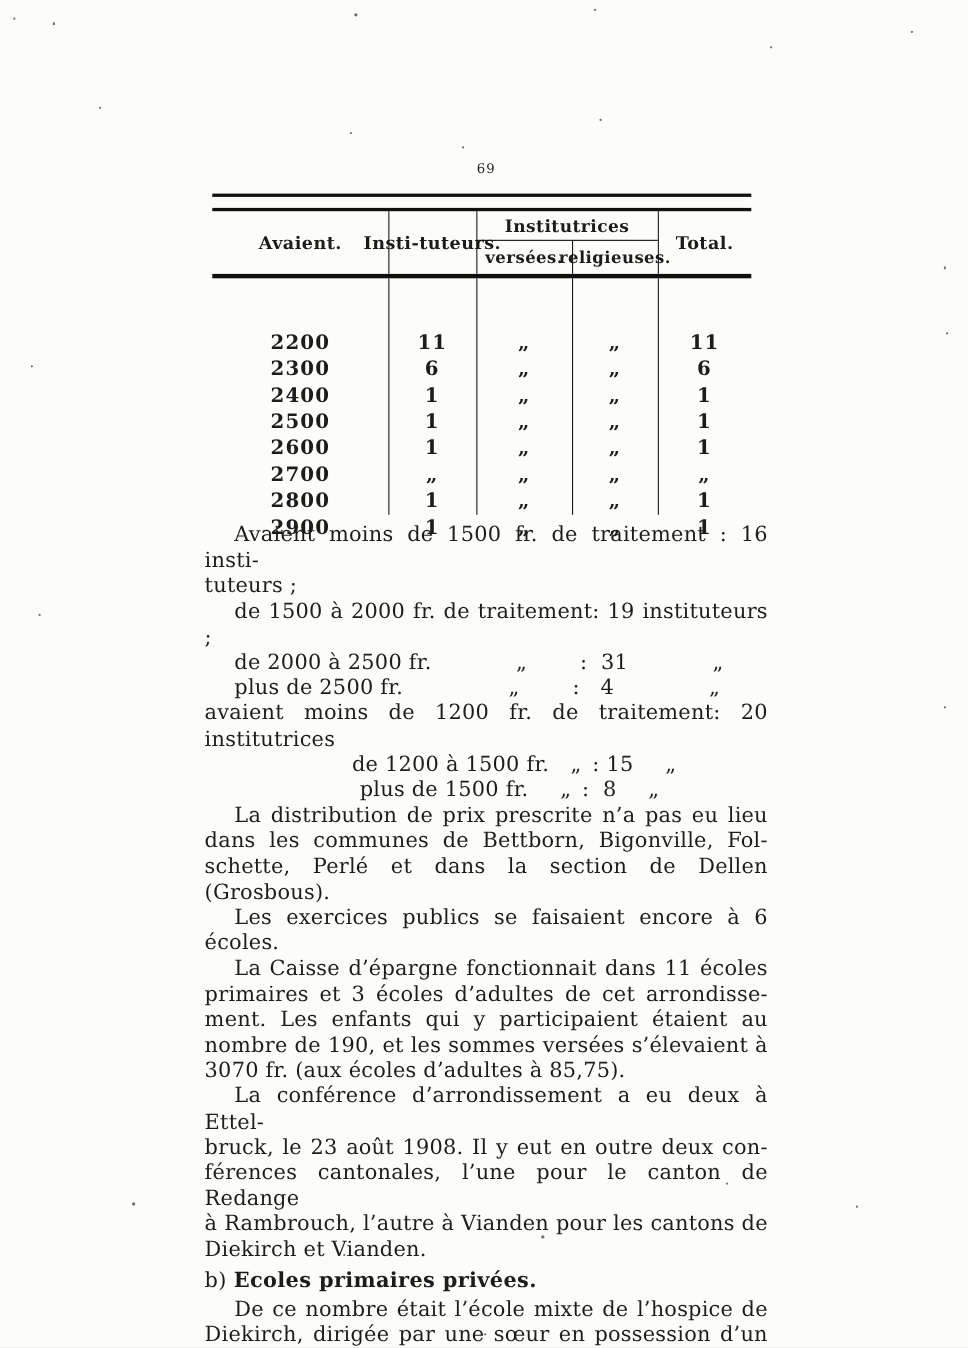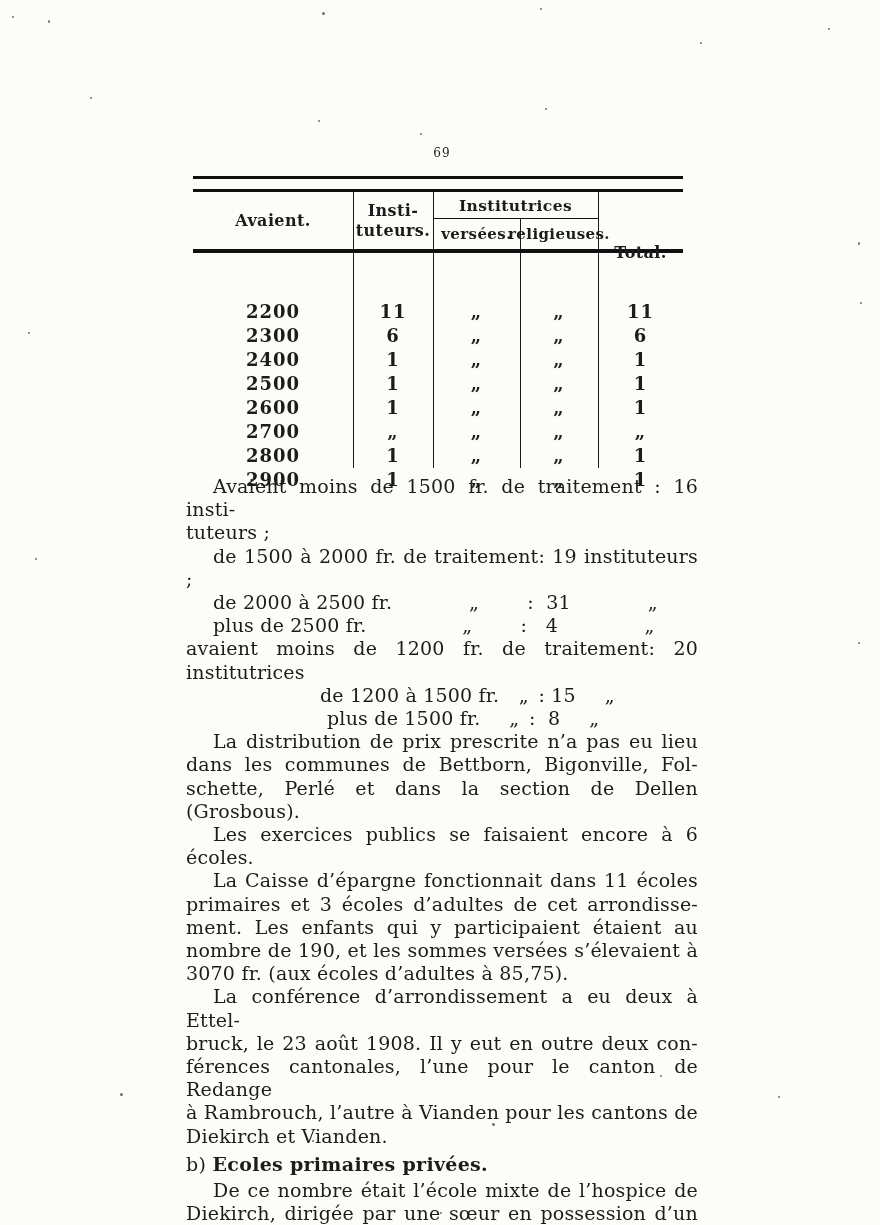--- a/index.html
+++ b/index.html
@@ -16,25 +16,25 @@
   .page-number {
     text-align:center; font-size:12px; letter-spacing:1px;
     margin:0 0 16px 0; color:#222;
   }
   
   .stable { margin-left:7px; width:490px;font-weight:bold; }
   .rule-double { height:10px; border-top:3px solid #101010; border-bottom:3px solid #101010; }
   .thead { position:relative; height:57px; border-bottom:4px solid #101010; font-size:16px; }
   .hc { position:absolute; display:flex; align-items:center; justify-content:center; text-align:center; letter-spacing:0.4px; }
   .hc-avaient     { left:0;     top:0;    width:160px; height:57px; }
-  .hc-inst        { left:160px; top:0;    width:80px;  height:57px; flex-direction:column; line-height:20px; }
+  .hc-inst        { left:160px; top:0;    width:80px;  height:57px; flex-direction:row; line-height:20px; }
   .hc-ittrices    { left:240px; top:0;    width:165px; height:26px; border-bottom:1px solid #101010; font-size:15.5px; }
   .hc-laiques     { left:240px; top:27px; width:87px;  height:30px; font-size:15px; }
   .hc-religieuses { left:327px; top:27px; width:78px;  height:30px; font-size:15px; }
-  .hc-total       { left:405px; top:0;    width:85px;  height:57px;margin-top:32px; }
+  .hc-total       { left:405px; top:0;    width:85px;  height:57px; }
   .vr { position:absolute; width:1px; background:#1a1a1a; }
   .thead .vr1 { left:160px; top:0;    height:57px; }
   .thead .vr2 { left:240px; top:0;    height:57px; }
   .thead .vr3 { left:327px; top:27px; height:30px; }
   .thead .vr4 { left:405px; top:0;    height:57px; }
   .tbody { position:relative; padding:15px 0 8px 0; }
   .tbody .vr { top:0; height:100%; }
   .tbody .vr1 { left:160px; } .tbody .vr2 { left:240px; }
   .tbody .vr3 { left:327px; } .tbody .vr4 { left:405px; }
   .trow { display:flex; height:24px; line-height:24px; font-size:18px; }

